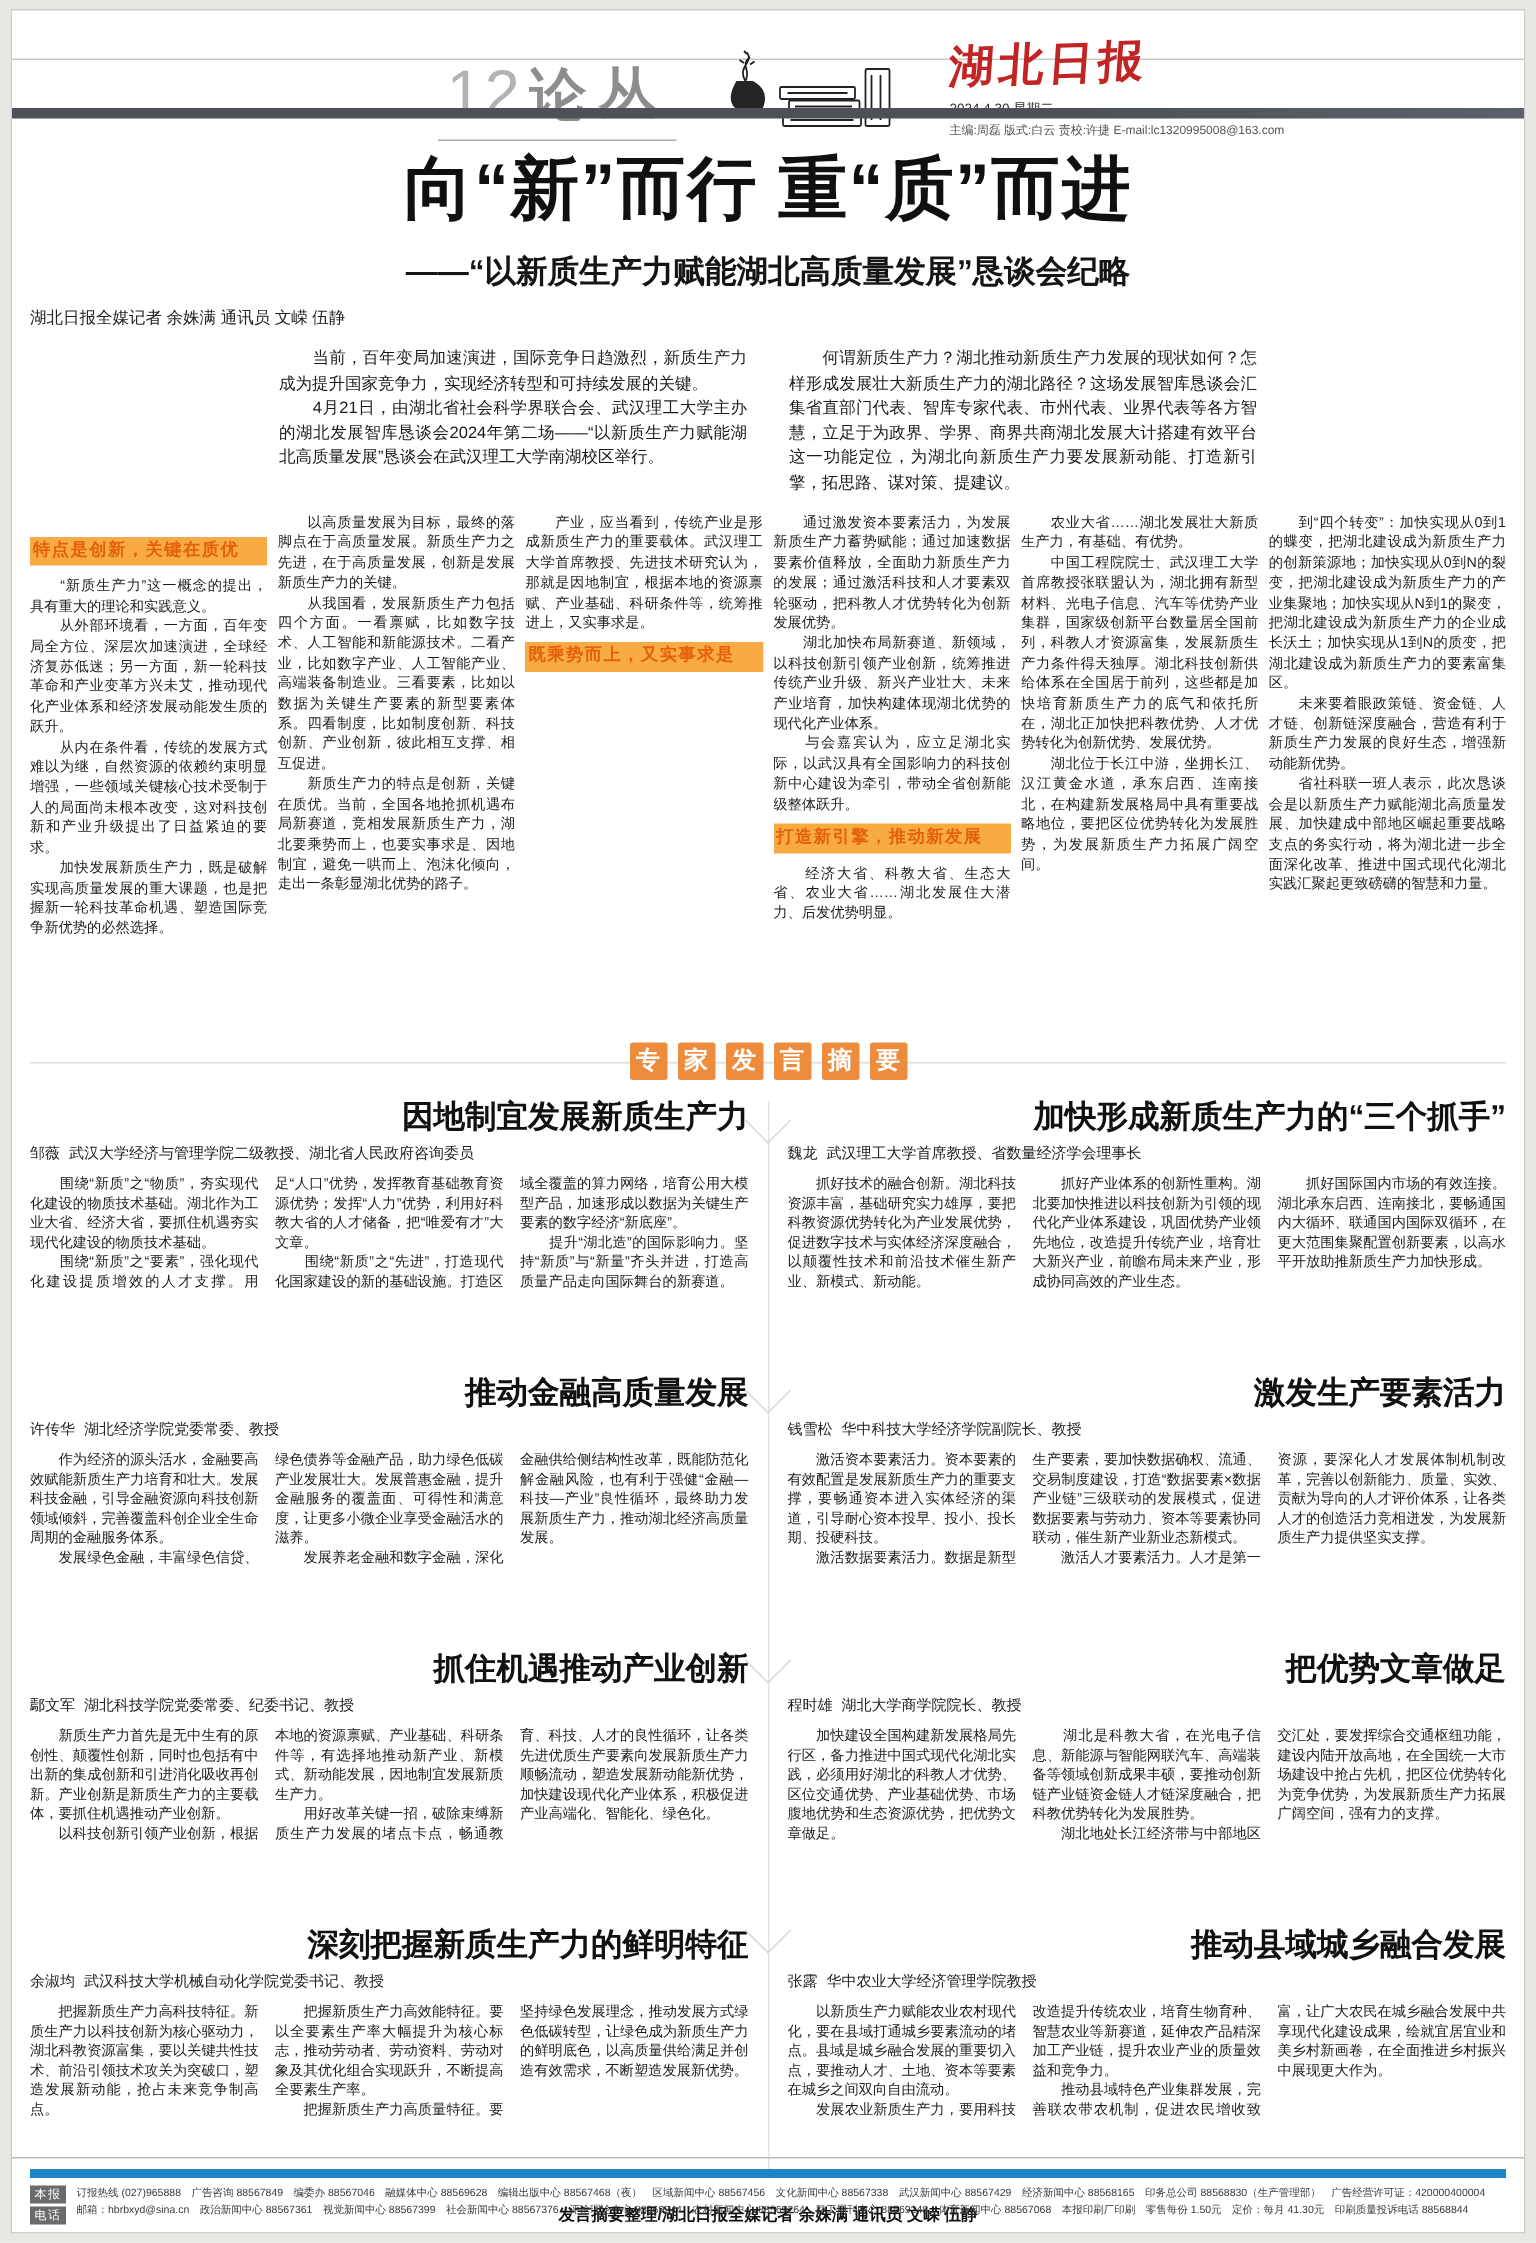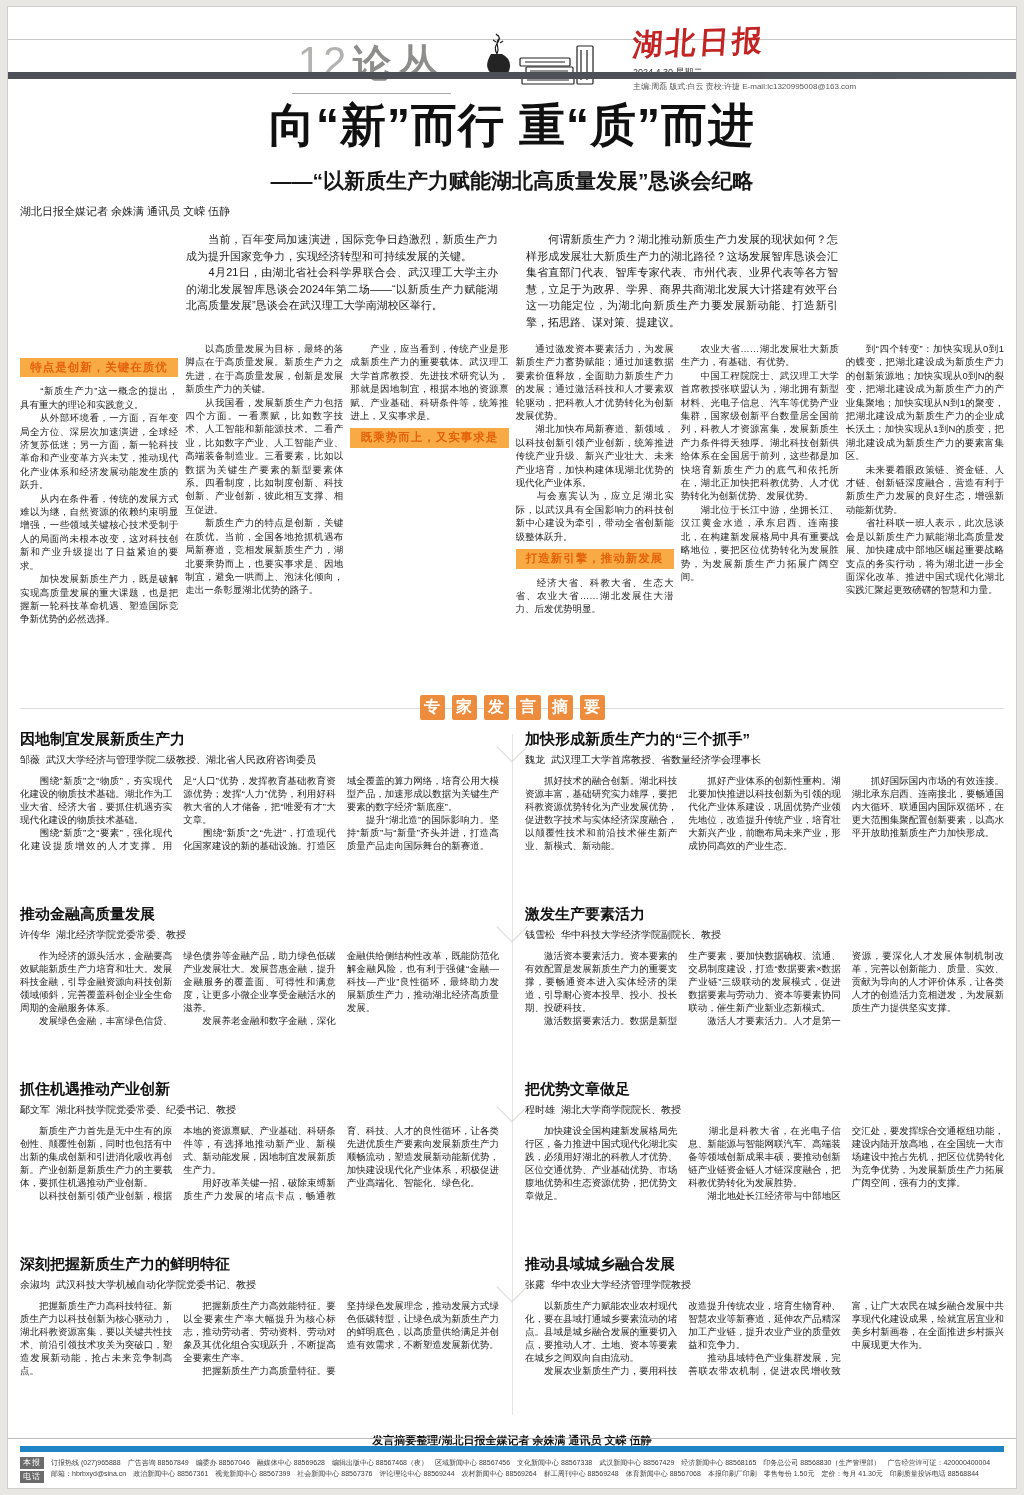--- a/index.html
+++ b/index.html
@@ -30,38 +30,38 @@
                 color:#101010; margin-top:16px; }
   h2.subhead-line { text-align:center; font-size:21px; font-weight:800; color:#151515; margin-top:10px; }
   .byline { font-size:11px; color:#222; margin-top:9px; }
   .intro { width:652px; margin:12px auto 0 auto; display:grid; grid-template-columns:1fr 1fr;
            column-gap:28px; font-size:11px; line-height:16.5px; text-align:justify;
            white-space:pre-line; color:#1a1a1a; }
   .body-cols { display:flex; gap:7px; margin-top:12px; height:342px; overflow:hidden; }
   .bcol { flex:1 1 0; font-size:9.5px; line-height:13.4px; text-align:justify; color:#1c1c1c; overflow:hidden; }
   .btxt { white-space:pre-line; }
   .osub { display:block; background:#f8ab45; color:#e4610b; font-weight:700; font-size:11.5px;
-          text-align:center; padding:3px 2px; margin:6px 0 7px 0; letter-spacing:1px; }
+          padding:3px 2px; margin:6px 0 7px 0; letter-spacing:1px; }
   .osub.first { margin-top:16px; }
 
   
   .sec-divider { position:relative; height:32px; margin-top:8px; }
   .sec-divider .line { position:absolute; left:0; right:0; top:16px; border-top:1px solid #ddd; }
   .badges { position:relative; display:flex; justify-content:center; gap:7px; padding-top:3px; }
   .badge { width:25px; height:25px; background:#ee8c3e; color:#fff; font-size:16px; font-weight:700;
            display:flex; align-items:center; justify-content:center; border-radius:2px; }
 
   
   .experts { position:relative; display:grid; grid-template-columns:1fr 1fr; column-gap:26px;
              row-gap:11px; margin-top:6px; }
   .experts::before { content:""; position:absolute; left:50%; top:4px; bottom:4px; border-left:1px solid #e4e4e1; }
   .chev { position:absolute; left:50%; width:22px; height:22px;
           border-right:1px solid #d7d7d3; border-bottom:1px solid #d7d7d3;
           transform:translateX(-50%) rotate(45deg); }
-  article h3 { text-align:left; font-size:15px; font-weight:800; color:#111; }
+  article h3 { text-align:right; font-size:21px; font-weight:800; color:#111; }
   .auth { text-align:left; font-size:10px; color:#222; margin-top:4px;font-family:Liberation Mono, monospace; }
   .ebody { margin-top:7px; column-count:3; column-gap:11px; font-size:9.5px; line-height:13px;
            text-align:justify; white-space:pre-line; color:#1c1c1c; height:120px; overflow:hidden; }
 
   .credit { text-align:center; font-size:11px; font-weight:700; color:#111; margin-top:14px; }
 
   
   .footer { position:absolute; left:0; right:0; bottom:0; padding:0 12px 5px 12px; }
   .foot-rule { border-top:1px solid #bbb; margin:0 -12px; }
   .blue-bar { height:6px; background:#1e84c6; margin:7px 0 5px 0; }

